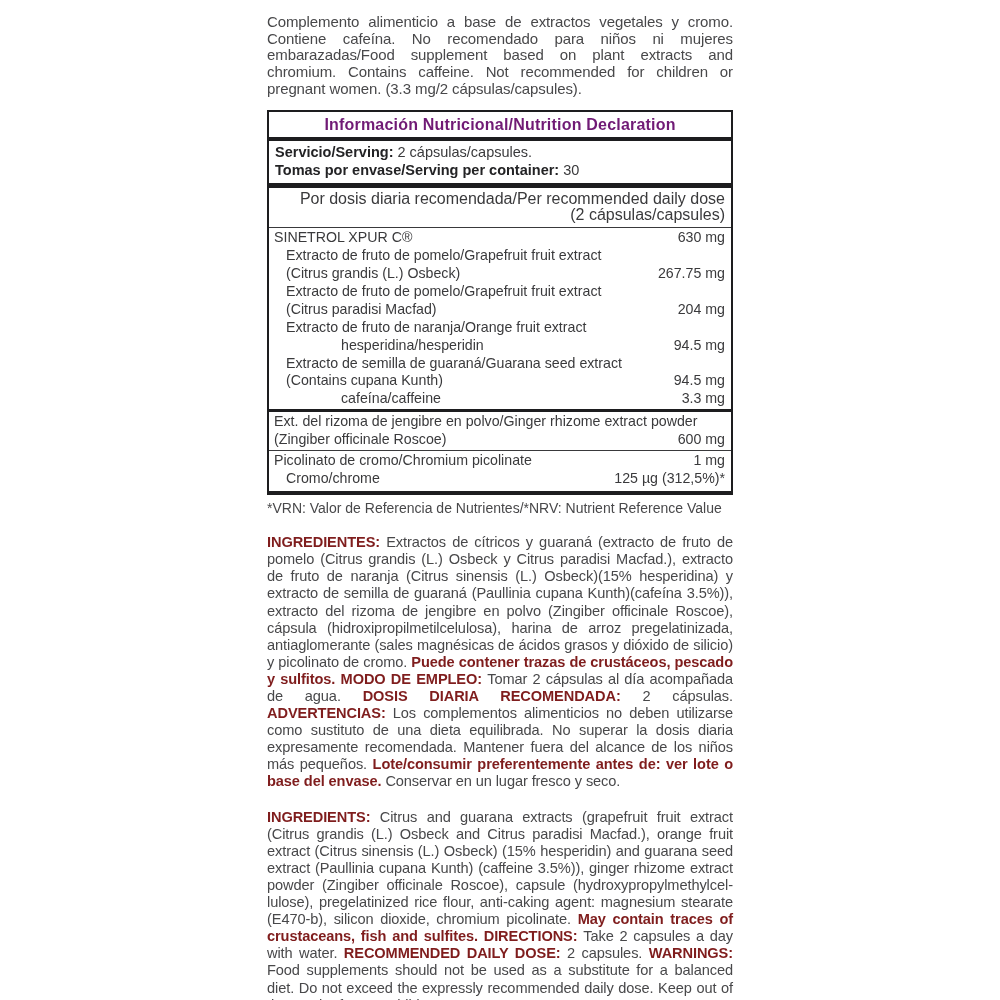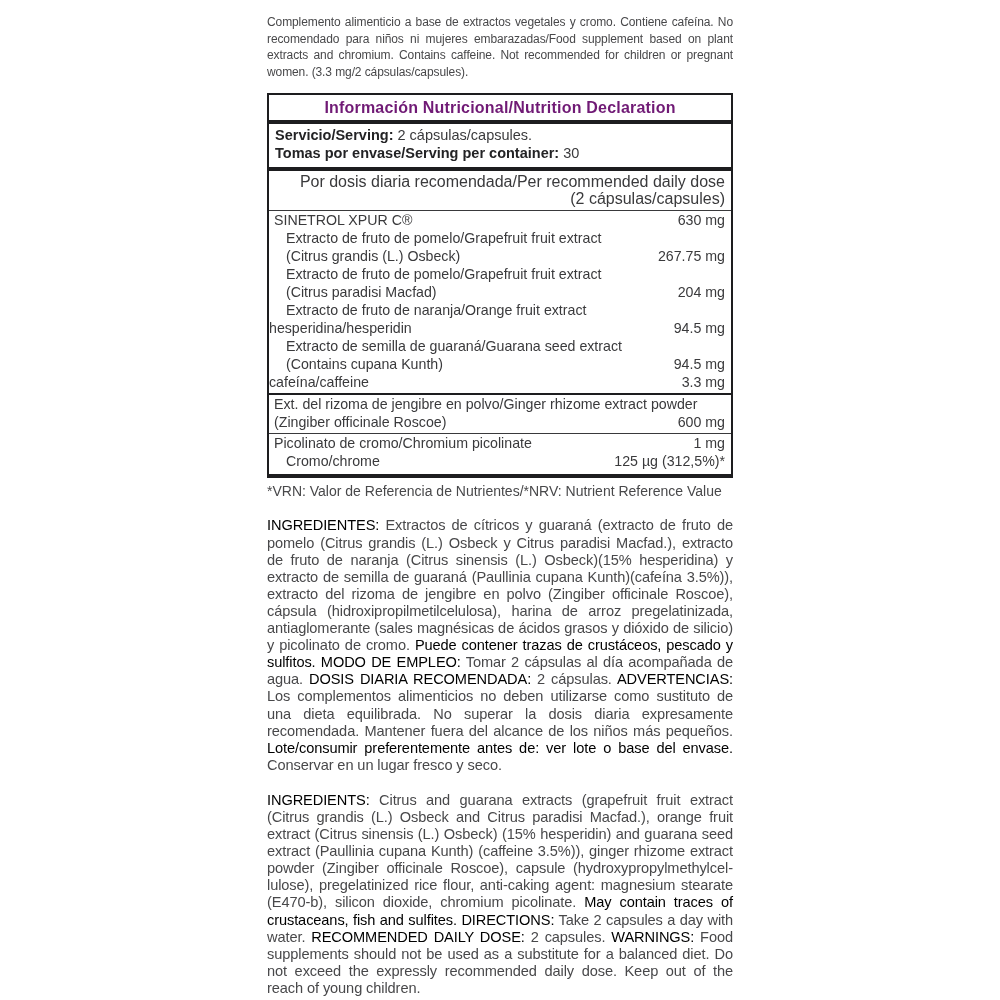--- a/index.html
+++ b/index.html
@@ -11,21 +11,21 @@
     margin:0;padding:0;width:1000px;height:1000px;background:#ffffff;overflow:hidden;
     font-family:"Liberation Sans", sans-serif;
     -webkit-font-smoothing:antialiased;
   }
   .content{
     position:absolute;left:267px;top:14px;width:466px;color:var(--ink);
   }
   
   .notice{
     margin:0 0 12px 0;
-    font-size:12px;line-height:16.7px;letter-spacing:-0.1px;
+    font-size:15px;line-height:16.7px;letter-spacing:-0.1px;
     text-align:justify;color:var(--ink);
   }
   
   .nutri-box{
     border:2.5px solid var(--border);
     border-bottom-width:4px;
     color:var(--table-ink);
   }
   .nutri-title{
     font-weight:bold;font-size:16px;line-height:24px;letter-spacing:0.2px;
@@ -44,34 +44,34 @@
   }
   .nrows{padding:1px 0 3px 0;}
   .nrow{
     display:flex;justify-content:space-between;align-items:baseline;
     font-size:14.2px;line-height:17.9px;padding-right:6px;
   }
   .nrow .nvalue{white-space:nowrap;padding-left:8px;}
   .nrow .it{}
   .ind0{padding-left:5px;}
   .ind1{padding-left:17px;}
-  .ind2{}
+  .ind2{padding-left:27px;margin-left:45px;}
   .nrows .rule{margin:1px 0;}
   
   .footnote{
     margin:5px 0 0 0;font-size:14px;line-height:16.5px;color:var(--ink);
   }
   
   .para{
     margin:18px 0 0 0;
     font-size:14.6px;line-height:17.1px;letter-spacing:-0.1px;
     text-align:justify;color:var(--ink);
     -webkit-hyphens:manual;hyphens:manual;
   }
-  .para .b{font-weight:normal;color:#000000;}
+  .para .b{font-weight:bold;color:#7f1d1d;}
 </style>
 </head>
 <body>
 
 <div class="content">
 
   <p class="notice">Complemento alimenticio a base de extractos vegetales y cromo. Contiene cafeína. No recomendado para niños ni mujeres embarazadas/Food supplement based on plant extracts and chromium. Contains caffeine. Not recommended for children or pregnant women. (3.3 mg/2 cápsulas/capsules).</p>
 
   <div class="nutri-box">
     <div class="nutri-title">Información Nutricional/Nutrition Declaration</div>

